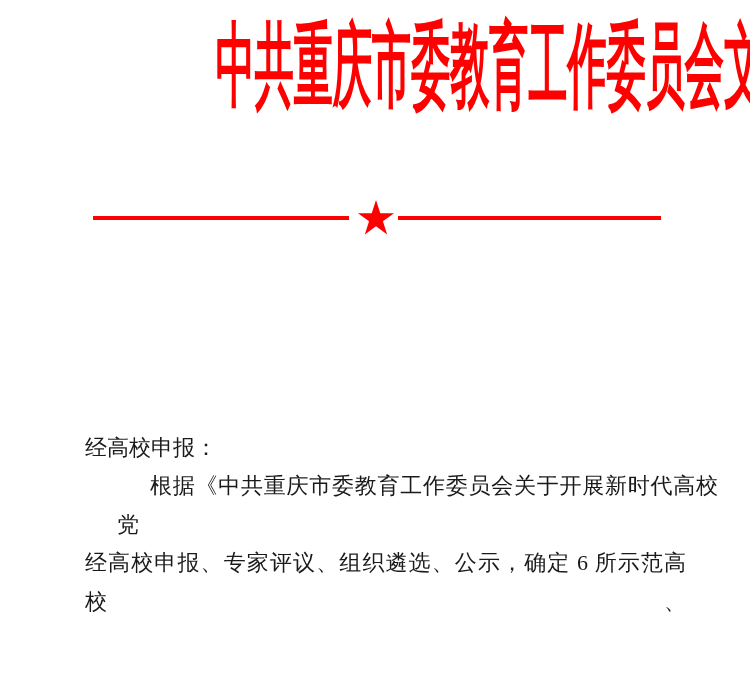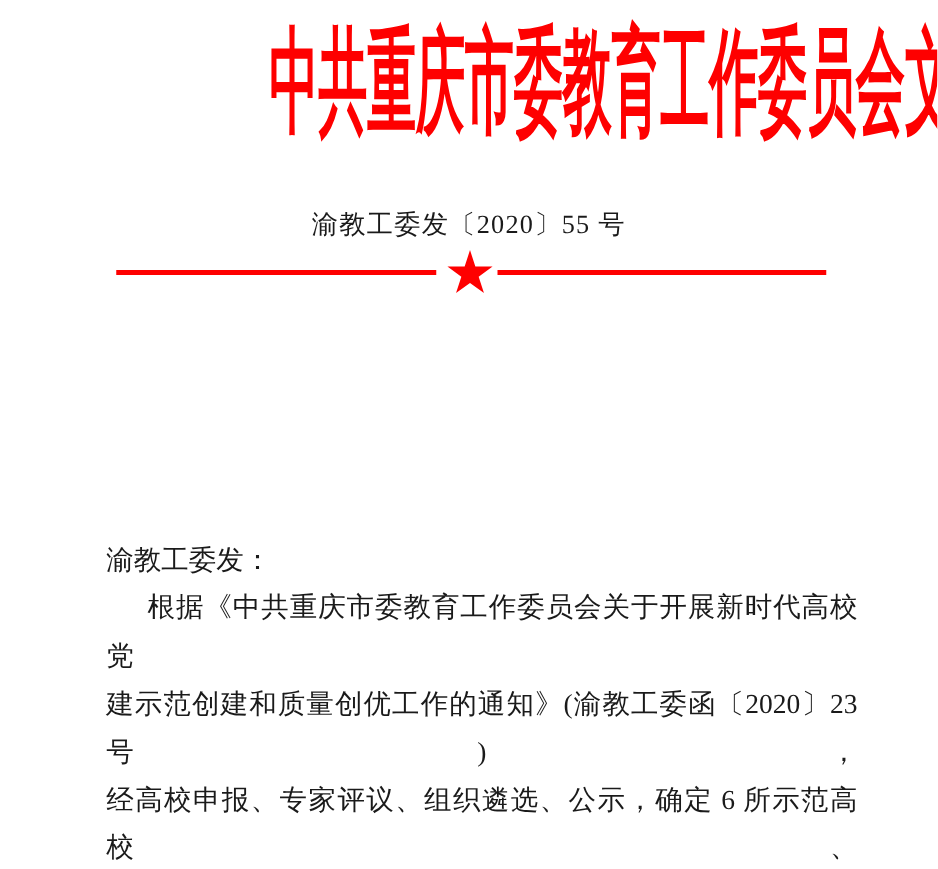--- a/index.html
+++ b/index.html
@@ -73,41 +73,39 @@
     font-size: 22px;
     line-height: 38.4px;
     color: #1a1a1a;
   }
   .body-text .line { width: 100%; white-space: nowrap; }
   .body-text .line.fill {
     white-space: normal;
     text-align: justify;
     text-align-last: justify;
   }
-  .body-text .line.indent { text-indent: 33px; }
+  .body-text .line.indent { text-indent: 33px; margin-left: 32px; }
 </style>
 </head>
 <body>
 
 <div class="page">
 
   <div class="masthead">中共重庆市委教育工作委员会文件</div>
 
-  <div class="doc-number">渝教工委发〔2020〕55 号</div>
 
   <div class="divider">
     <div class="seg seg-left"></div>
     <svg class="star" viewBox="0 0 36 36" xmlns="http://www.w3.org/2000/svg">
       <polygon fill="#fe0000" points="18,1 22.06,13.42 35.12,13.44 24.56,21.13 28.58,33.56 18,25.9 7.42,33.56 11.44,21.13 0.88,13.44 13.94,13.42"></polygon>
     </svg>
     <div class="seg seg-right"></div>
   </div>
 
 
   <div class="body-text">
-    <div class="line">渝教工委发：</div>
+    <div class="line">经高校申报：</div>
     <div class="line fill indent">根据《中共重庆市委教育工作委员会关于开展新时代高校党</div>
-    <div class="line fill">建示范创建和质量创优工作的通知》(渝教工委函〔2020〕23 号)，</div>
     <div class="line fill">经高校申报、专家评议、组织遴选、公示，确定 6 所示范高校、</div>
 
   </div>
 
 </div>
 
 </body></html>

